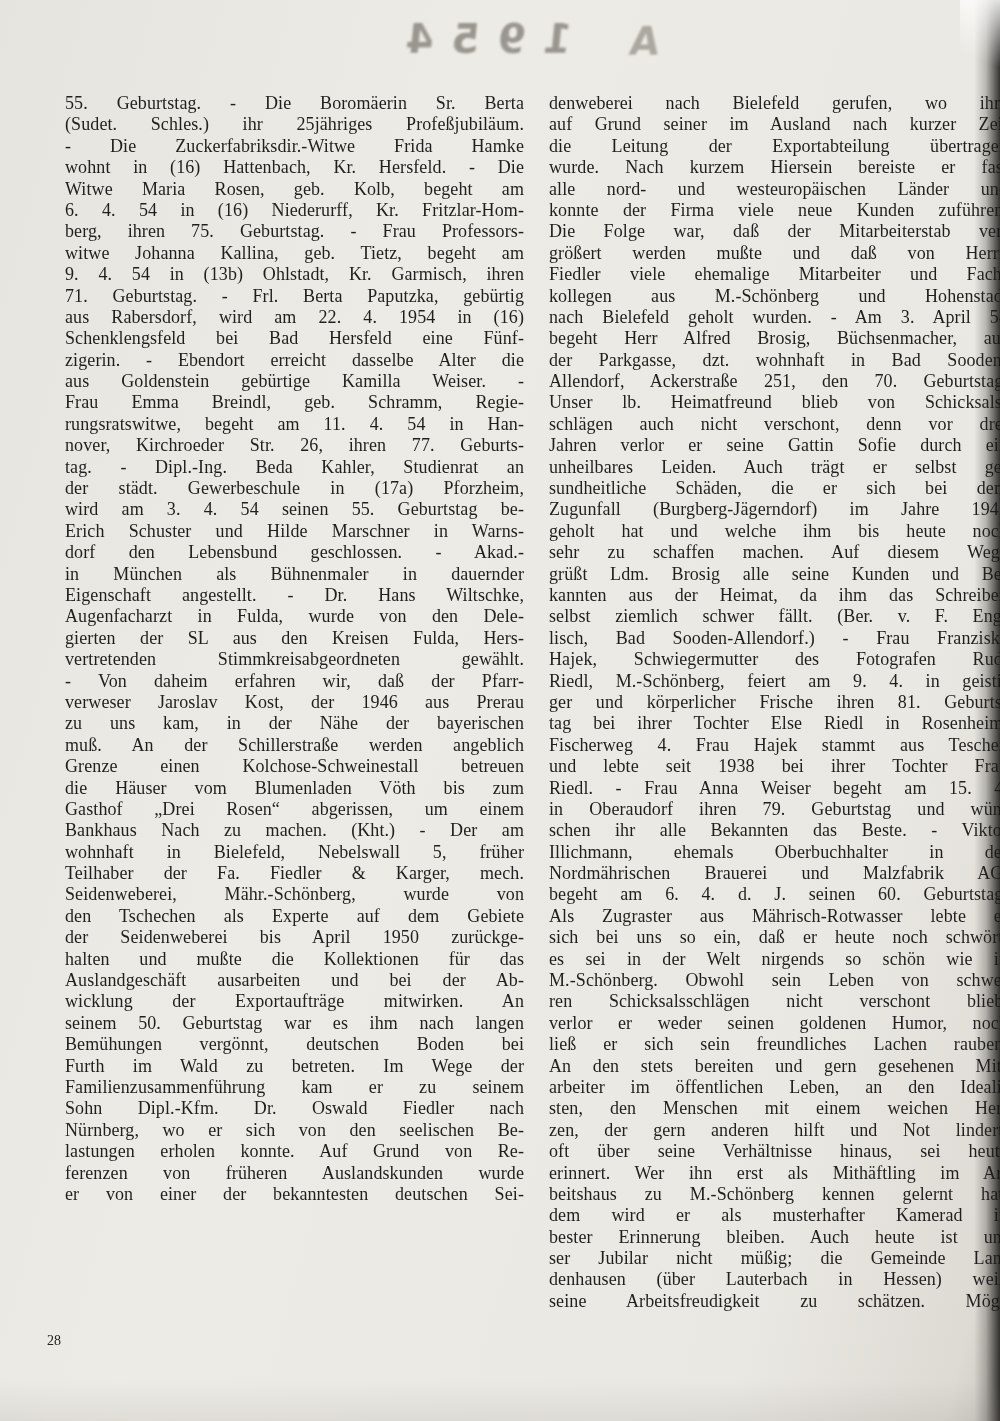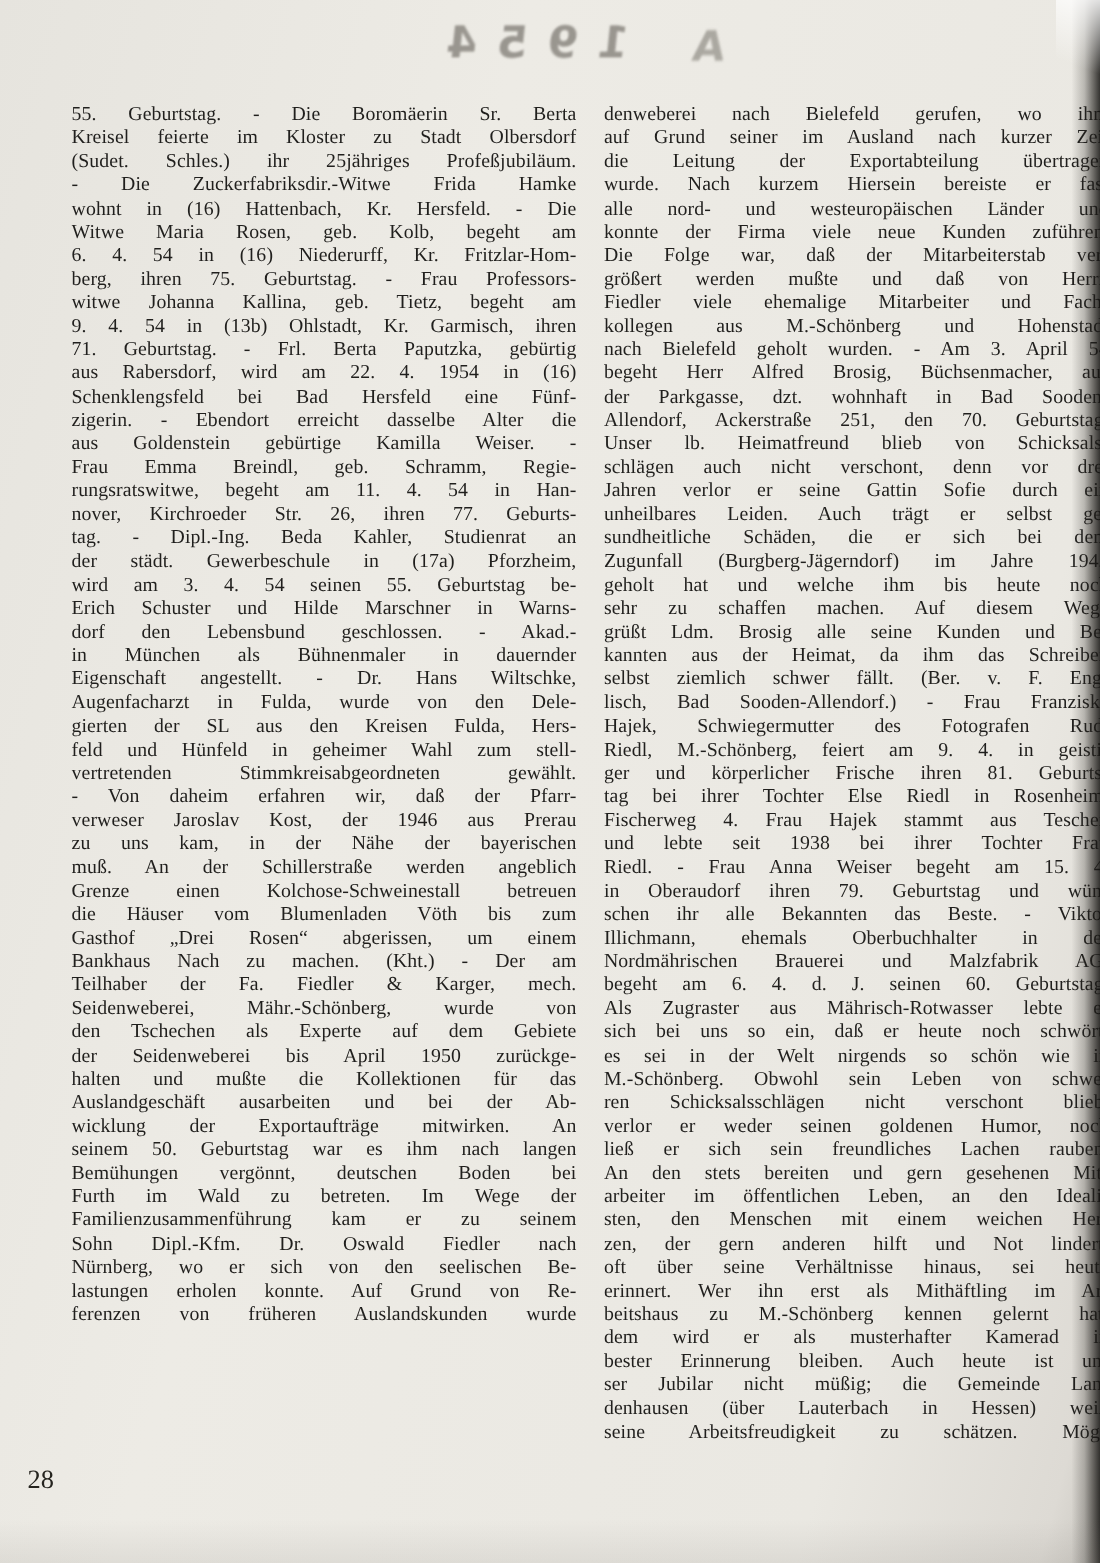--- a/index.html
+++ b/index.html
@@ -70,39 +70,38 @@
     text-align: justify;
     text-align-last: justify;
     white-space: nowrap;
     letter-spacing: 0.1px;
   }
   
   .line { white-space: normal; overflow: hidden; height: 21.4px; }
 
   .page-number {
     position: absolute;
-    left: 25px; top: 1333px;
-    font-size: 24px;
+    left: 47px; top: 1333px;
+    font-size: 14px;
     color: #25241f;
   }
 </style>
 </head>
 <body>
 
 <div class="page">
 
   <div class="stamp">
     <span class="stamp-digits">1954</span>
     <span class="stamp-mark">A</span>
   </div>
 
   <div class="columns">
     <div class="col">
         <div class="line">55. Geburtstag. - Die Boromäerin Sr. Berta</div>
-        <div class="line">Kreisel feierte im Kloster zu Stadt Olbersdorf</div>
         <div class="line">(Sudet. Schles.) ihr 25jähriges Profeßjubiläum.</div>
         <div class="line">- Die Zuckerfabriksdir.-Witwe Frida Hamke</div>
         <div class="line">wohnt in (16) Hattenbach, Kr. Hersfeld. - Die</div>
         <div class="line">Witwe Maria Rosen, geb. Kolb, begeht am</div>
         <div class="line">6. 4. 54 in (16) Niederurff, Kr. Fritzlar-Hom-</div>
         <div class="line">berg, ihren 75. Geburtstag. - Frau Professors-</div>
         <div class="line">witwe Johanna Kallina, geb. Tietz, begeht am</div>
         <div class="line">9. 4. 54 in (13b) Ohlstadt, Kr. Garmisch, ihren</div>
         <div class="line">71. Geburtstag. - Frl. Berta Paputzka, gebürtig</div>
         <div class="line">aus Rabersdorf, wird am 22. 4. 1954 in (16)</div>
@@ -114,45 +113,46 @@
         <div class="line">nover, Kirchroeder Str. 26, ihren 77. Geburts-</div>
         <div class="line">tag. - Dipl.-Ing. Beda Kahler, Studienrat an</div>
         <div class="line">der städt. Gewerbeschule in (17a) Pforzheim,</div>
         <div class="line">wird am 3. 4. 54 seinen 55. Geburtstag be-</div>
         <div class="line">Erich Schuster und Hilde Marschner in Warns-</div>
         <div class="line">dorf den Lebensbund geschlossen. - Akad.-</div>
         <div class="line">in München als Bühnenmaler in dauernder</div>
         <div class="line">Eigenschaft angestellt. - Dr. Hans Wiltschke,</div>
         <div class="line">Augenfacharzt in Fulda, wurde von den Dele-</div>
         <div class="line">gierten der SL aus den Kreisen Fulda, Hers-</div>
-        <div class="line">feld und Hünfeld in geheimer Wahl zum stell-</div>
         <div class="line">vertretenden Stimmkreisabgeordneten gewählt.</div>
         <div class="line">- Von daheim erfahren wir, daß der Pfarr-</div>
         <div class="line">verweser Jaroslav Kost, der 1946 aus Prerau</div>
         <div class="line">zu uns kam, in der Nähe der bayerischen</div>
         <div class="line">muß. An der Schillerstraße werden angeblich</div>
         <div class="line">Grenze einen Kolchose-Schweinestall betreuen</div>
         <div class="line">die Häuser vom Blumenladen Vöth bis zum</div>
         <div class="line">Gasthof „Drei Rosen“ abgerissen, um einem</div>
         <div class="line">Bankhaus Nach zu machen. (Kht.) - Der am</div>
+        <div class="line">wohnhaft in Bielefeld, Nebelswall 5, früher</div>
         <div class="line">Teilhaber der Fa. Fiedler &amp; Karger, mech.</div>
         <div class="line">Seidenweberei, Mähr.-Schönberg, wurde von</div>
         <div class="line">den Tschechen als Experte auf dem Gebiete</div>
         <div class="line">der Seidenweberei bis April 1950 zurückge-</div>
         <div class="line">halten und mußte die Kollektionen für das</div>
         <div class="line">Auslandgeschäft ausarbeiten und bei der Ab-</div>
         <div class="line">wicklung der Exportaufträge mitwirken. An</div>
         <div class="line">seinem 50. Geburtstag war es ihm nach langen</div>
         <div class="line">Bemühungen vergönnt, deutschen Boden bei</div>
         <div class="line">Furth im Wald zu betreten. Im Wege der</div>
         <div class="line">Familienzusammenführung kam er zu seinem</div>
         <div class="line">Sohn Dipl.-Kfm. Dr. Oswald Fiedler nach</div>
         <div class="line">Nürnberg, wo er sich von den seelischen Be-</div>
         <div class="line">lastungen erholen konnte. Auf Grund von Re-</div>
         <div class="line">ferenzen von früheren Auslandskunden wurde</div>
+        <div class="line">er von einer der bekanntesten deutschen Sei-</div>
       </div>
     <div class="col">
         <div class="line">denweberei nach Bielefeld gerufen, wo ihm</div>
         <div class="line">auf Grund seiner im Ausland nach kurzer Zeit</div>
         <div class="line">die Leitung der Exportabteilung übertragen</div>
         <div class="line">wurde. Nach kurzem Hiersein bereiste er fast</div>
         <div class="line">alle nord- und westeuropäischen Länder und</div>
         <div class="line">konnte der Firma viele neue Kunden zuführen.</div>
         <div class="line">Die Folge war, daß der Mitarbeiterstab ver-</div>
         <div class="line">größert werden mußte und daß von Herrn</div>

